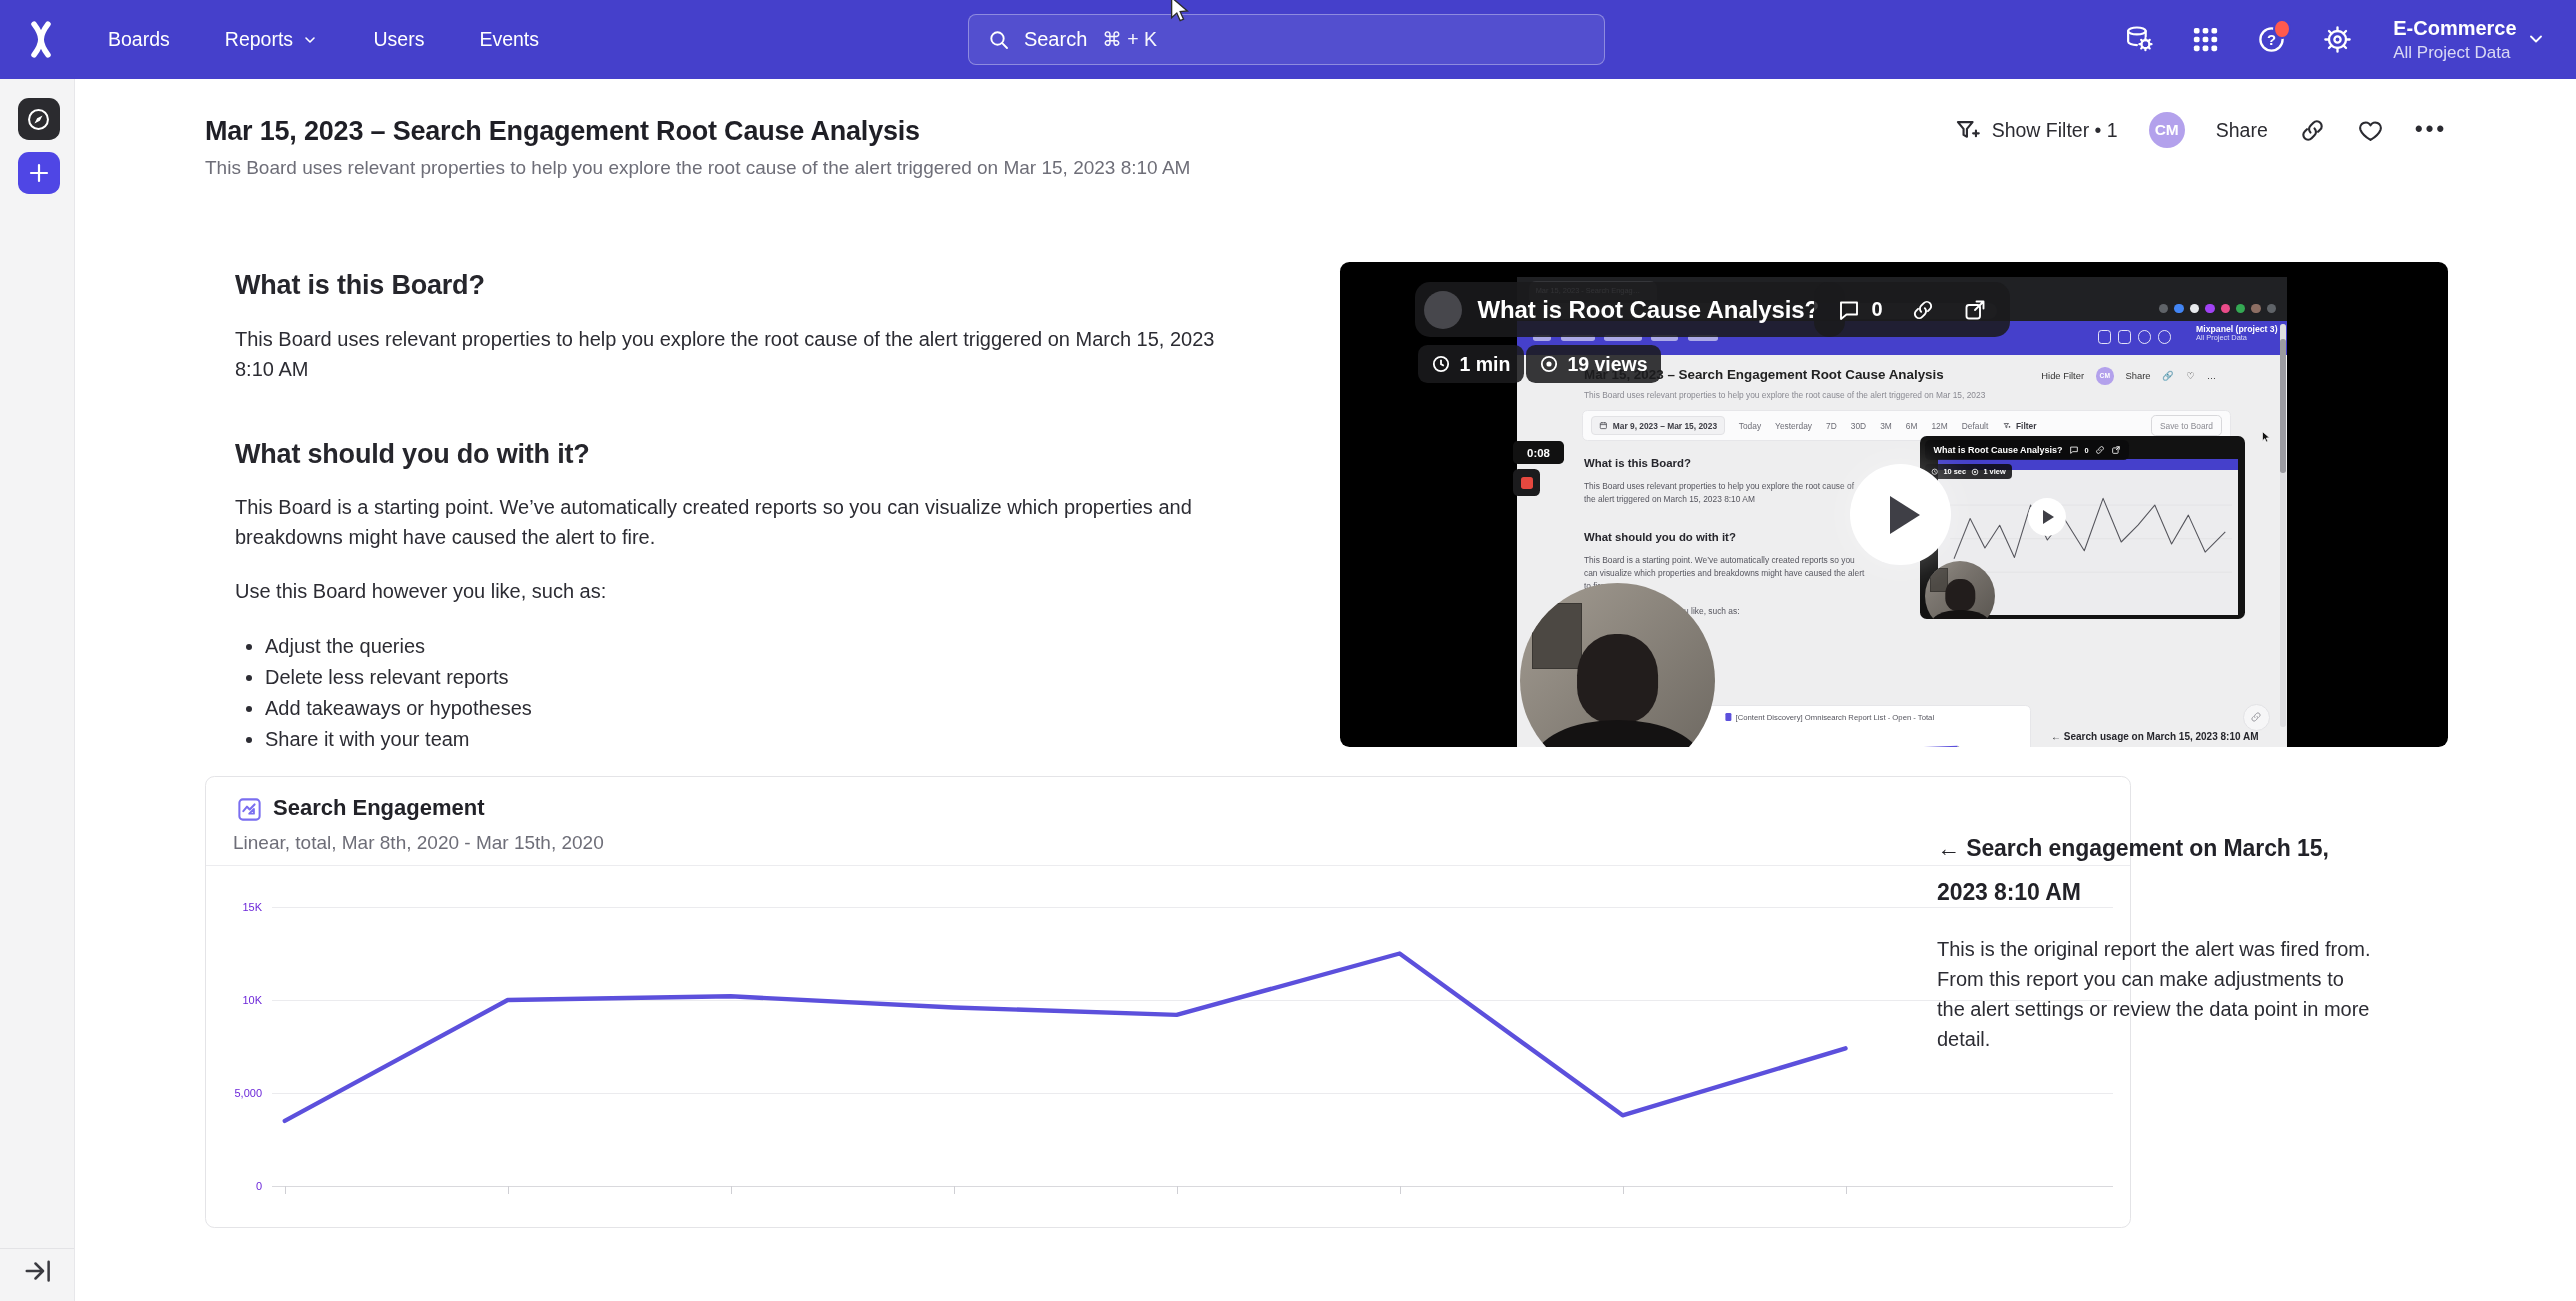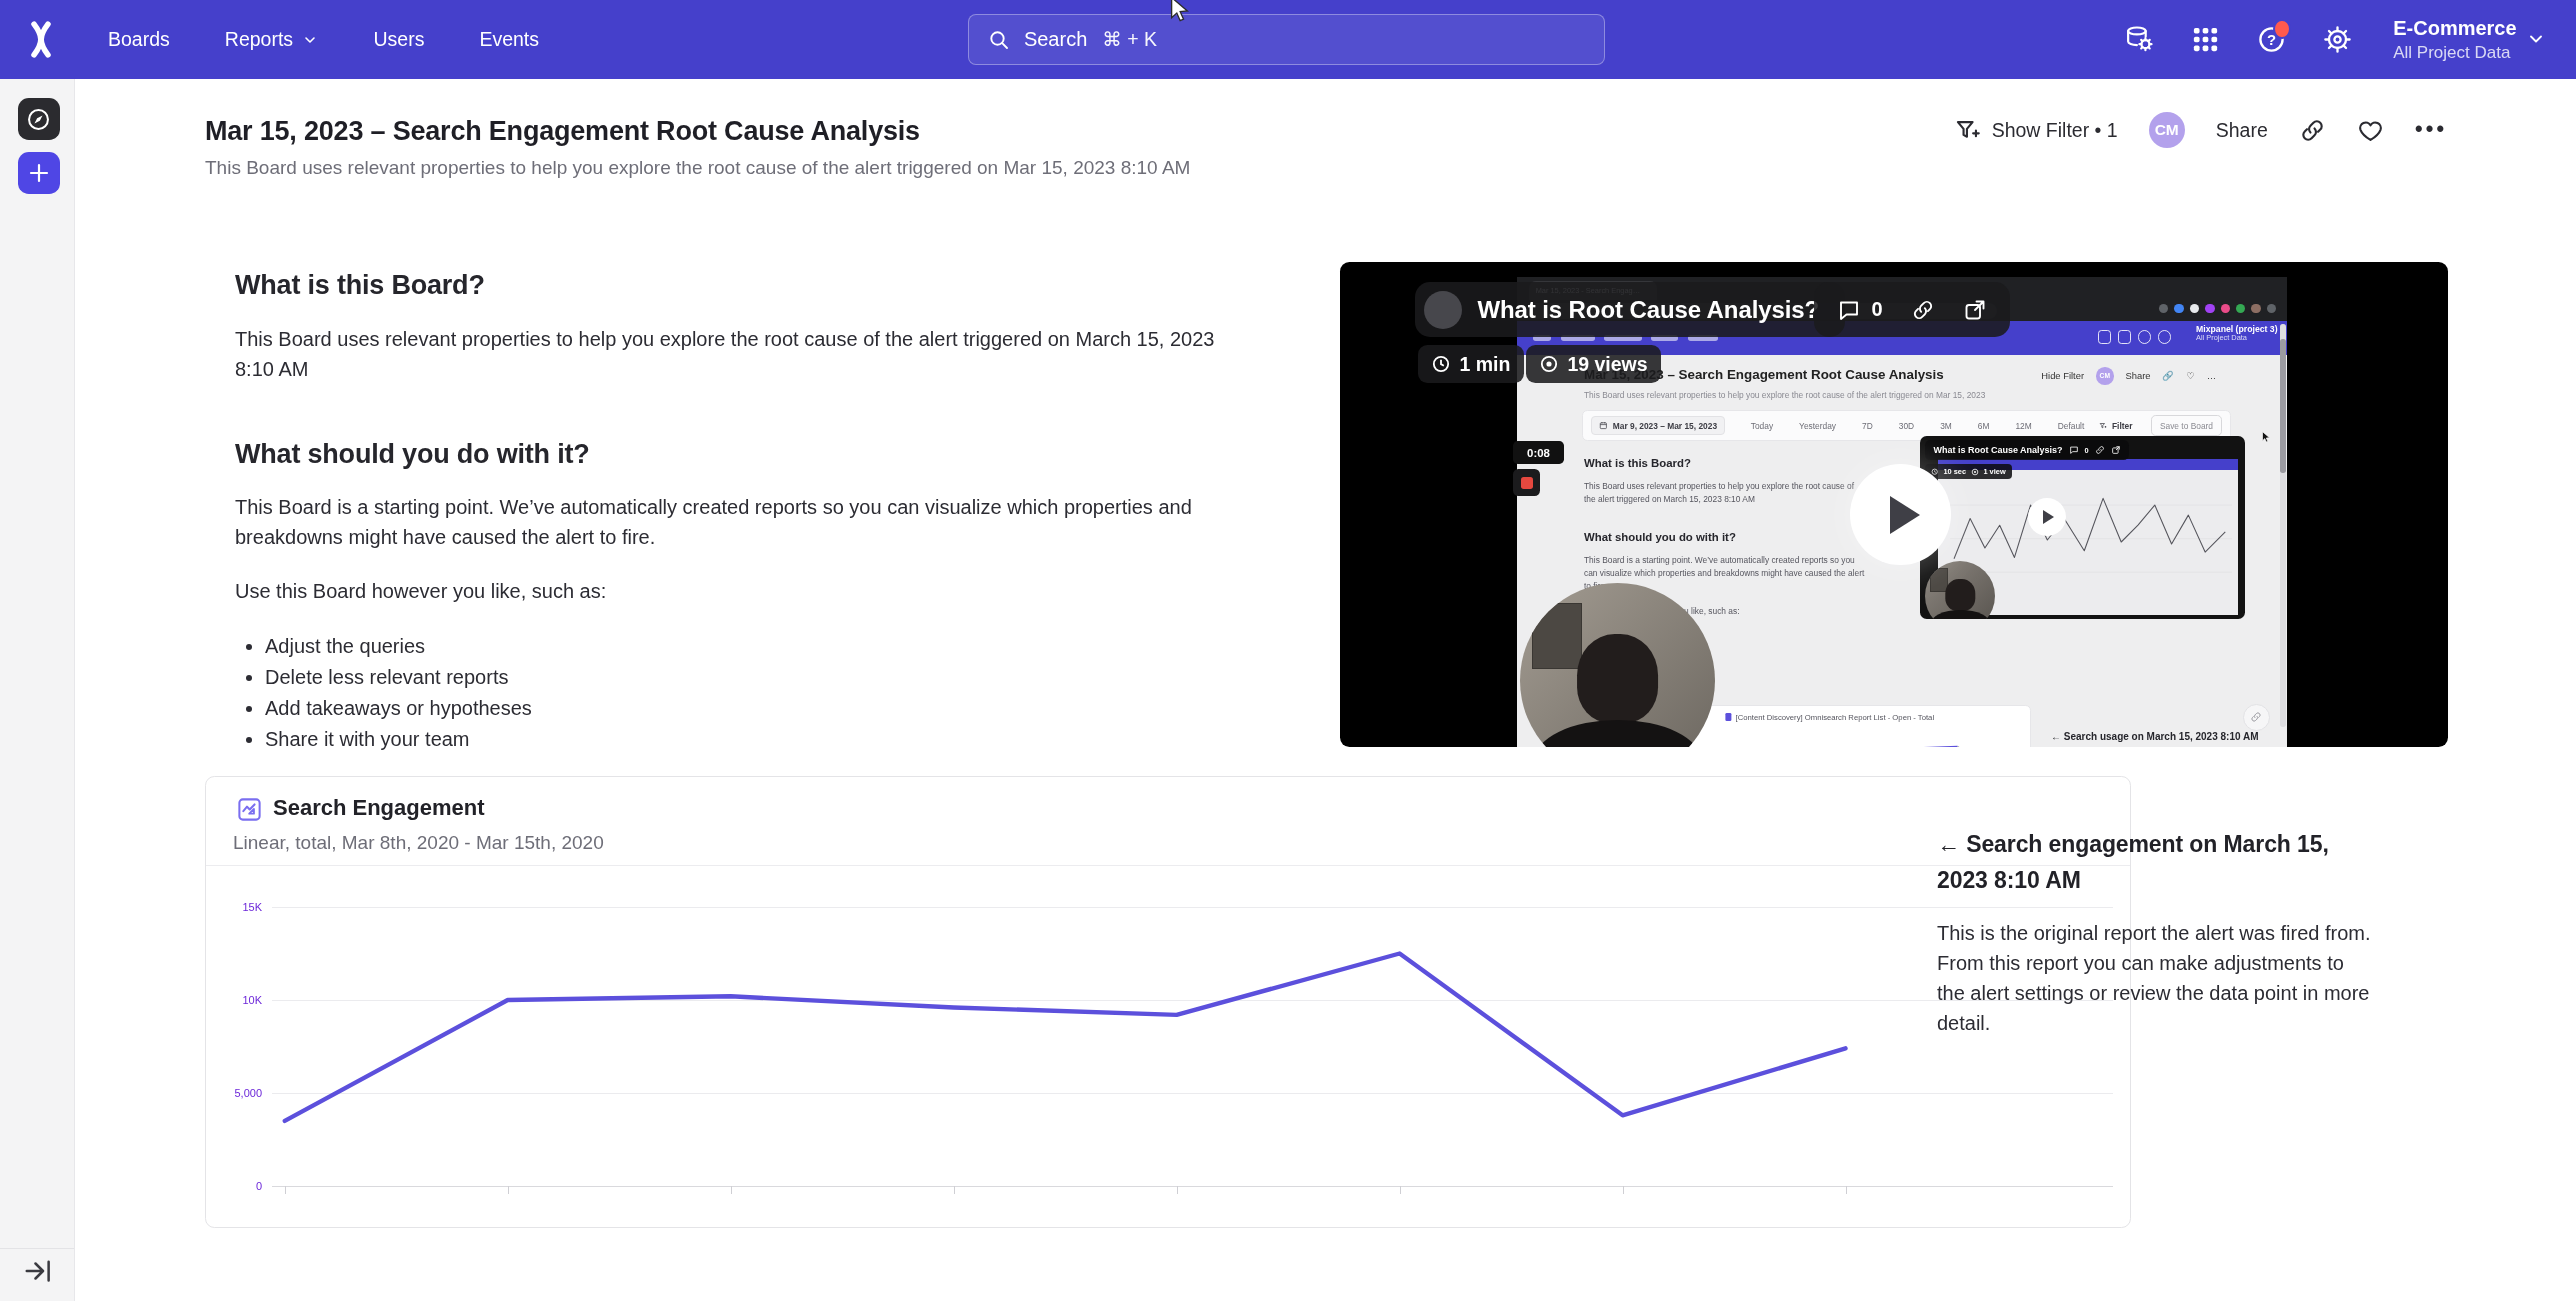--- a/index.html
+++ b/index.html
@@ -71,21 +71,21 @@
   .mini-proj .b { font-size:7.4px; opacity:.8; }
   .mini-nav-ico { position:absolute; top:9.4px; width:13.4px; height:13.4px; border:1.3px solid rgba(255,255,255,0.85); border-radius:3.4px; }
   .mini-board { position:absolute; left:0; top:78px; width:100%; height:393px; }
   .mb-title { position:absolute; left:67px; top:12px; font-size:13.4px; font-weight:700; color:#222; white-space:nowrap; }
   .mb-controls { position:absolute; right:71px; top:12px; font-size:9.4px; color:#333; display:flex; gap:12px; align-items:center; white-space:nowrap; }
   .mb-cm { width:17.5px; height:17.5px; border-radius:50%; background:#B3A1EC; color:#fff; font-size:6.7px; font-weight:700; display:flex; align-items:center; justify-content:center; }
   .mb-sub { position:absolute; left:67px; top:35px; font-size:8.4px; color:#8a8a92; white-space:nowrap; }
   .chip-row { position:absolute; left:65px; right:56px; top:55px; height:31px; background:#fbfbfc; border:0.7px solid #e6e6e9;
     border-radius:5.4px; display:flex; align-items:center; padding:0 8px; color:#55555e; font-size:8.4px; }
   .chip-date { display:flex; align-items:center; gap:5.4px; background:#f1f1f3; border:0.7px solid #e2e2e5; border-radius:4px; padding:3.4px 6.7px; font-weight:600; color:#3c3c44; white-space:nowrap; }
-  .chip-range { margin-left:26px; color:#6d6d76; white-space:nowrap; }
+  .chip-range { margin-left:14px; color:#6d6d76; white-space:nowrap; }
   .chip-filter { margin-left:15px; display:flex; align-items:center; gap:4.7px; color:#3c3c44; font-weight:600; }
   .chip-save { margin-left:auto; border:0.7px solid #d8d8db; border-radius:4.7px; padding:4.7px 8px; color:#8b8b92; white-space:nowrap; }
   .mb-h { position:absolute; left:67px; font-size:11.4px; font-weight:700; color:#26262c; }
   .mb-p { position:absolute; left:67px; font-size:8.4px; line-height:12.8px; color:#55555e; width:282px; }
   .mb-ul { position:absolute; left:78px; font-size:8px; line-height:14px; color:#55555e; }
   .mini-report { position:absolute; left:111px; top:350px; width:403px; height:121px; background:#fff; border:0.7px solid #e6e6e9; border-radius:5.4px; }
   .mr-legend { position:absolute; left:50%; transform:translateX(-50%); top:6.7px; font-size:7.7px; color:#55555e; display:flex; gap:4.7px; align-items:center; white-space:nowrap; }
   .mr-legend i { width:6px; height:7.4px; background:#5C50DC; border-radius:1.3px; display:block; }
   .mini-side-h { position:absolute; left:534px; top:376px; font-size:10px; font-weight:700; color:#26262c; white-space:nowrap; }
   .pg-scroll { position:absolute; right:1.3px; top:47px; width:5.4px; height:403px; background:#dddde0; border-radius:2.7px; }
@@ -145,21 +145,21 @@
   .legend-label { font-size:18px; color:#45454d; }
   .plot { position:absolute; left:66px; right:17.5px; top:130px; height:280px; border-bottom:1.3px solid #d9d9dd; }
   .gridline { position:absolute; left:0; right:0; height:1.3px; background:#ebebee; }
   .tick { position:absolute; bottom:-8px; width:1.3px; height:8px; background:#cfcfd4; }
   .ylabel { position:absolute; right:calc(100% - 56px); transform:translateY(-50%); font-size:11px; color:#6d28d9; white-space:nowrap; }
   .xlabels { position:absolute; left:66px; right:17.5px; height:23px; }
   .xlabel { position:absolute; transform:translateX(-50%); font-size:17.5px; color:#5a5b63; white-space:nowrap; }
 
   
   .aside { position:absolute; left:1937px; top:826px; width:436px; color:#222228; }
-  .aside h3 { font-size:23px; font-weight:700; line-height:36px; letter-spacing:-0.1px; }
+  .aside h3 { font-size:23px; font-weight:700; line-height:44px; letter-spacing:-0.1px; }
   .aside p { margin-top:20px; font-size:20px; line-height:30px; color:#2c2c33; }
 
   .main-cursor { position:absolute; left:1166px; top:-4px; z-index:60; }
 </style>
 </head>
 <body>
 
 <div class="topnav">
   <div class="nav-left">
     <svg class="logo" viewBox="0 0 48 56" fill="none" stroke="#fff" stroke-width="8" stroke-linecap="round">

